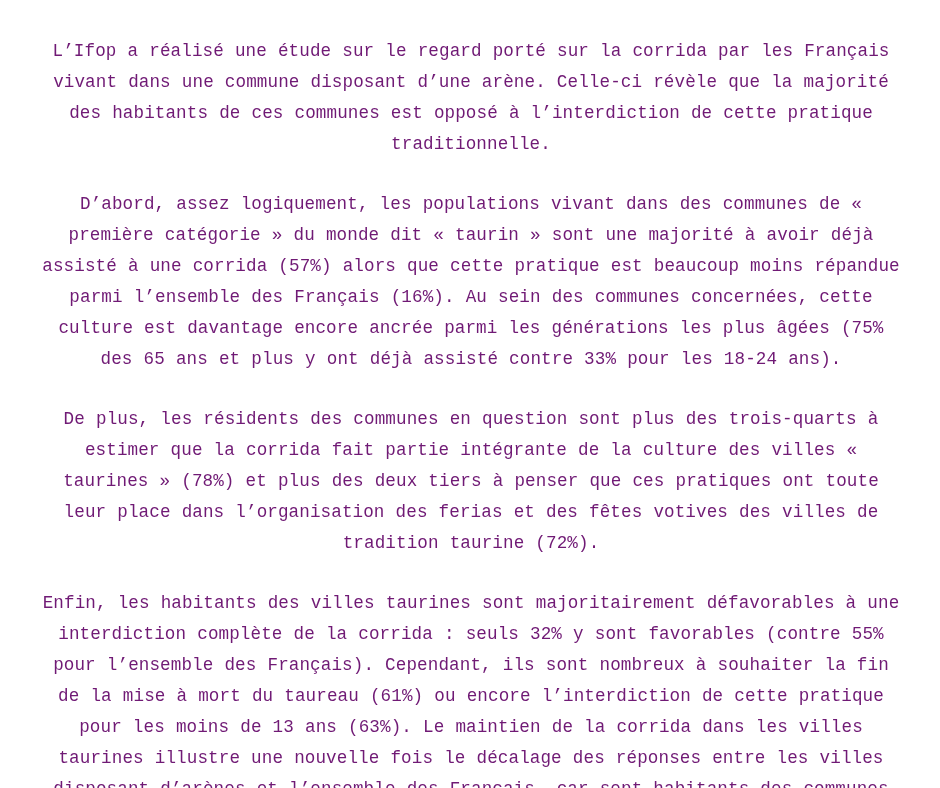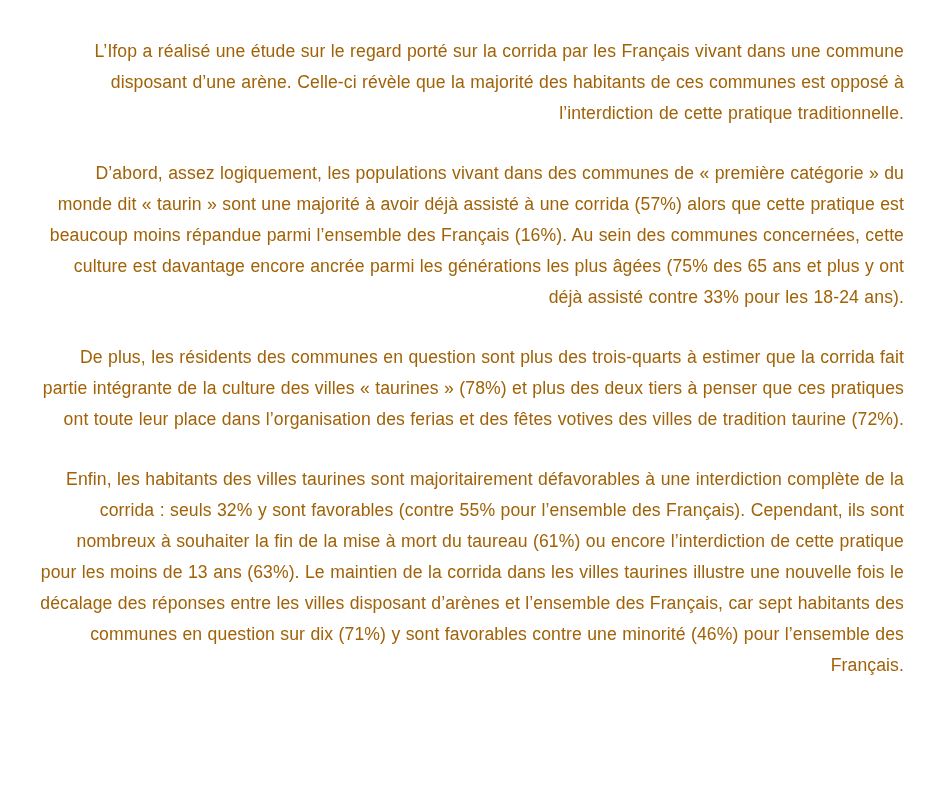--- a/index.html
+++ b/index.html
@@ -17,27 +17,27 @@
     box-sizing: border-box;
     width: 940px;
     height: 788px;
     padding: 36px 36px 0 38px;
     background: #ffffff;
   }
   .article {
     display: block;
   }
   .para {
-    color: #a16207;
-    font-family: Liberation Sans, sans-serif;
+    color: #701a75;
+    font-family: Liberation Mono, monospace;
     font-size: 17.6px;
     line-height: 31px;
     letter-spacing: 0.1px;
     margin: 0 0 29px 0;
-    text-align: right;
+    text-align: center;
     word-spacing: 0.4px;
   }
   .para:last-child {
     margin-bottom: 12px;
   }
 </style>
 </head>
 <body>
 
 <div class="page">

